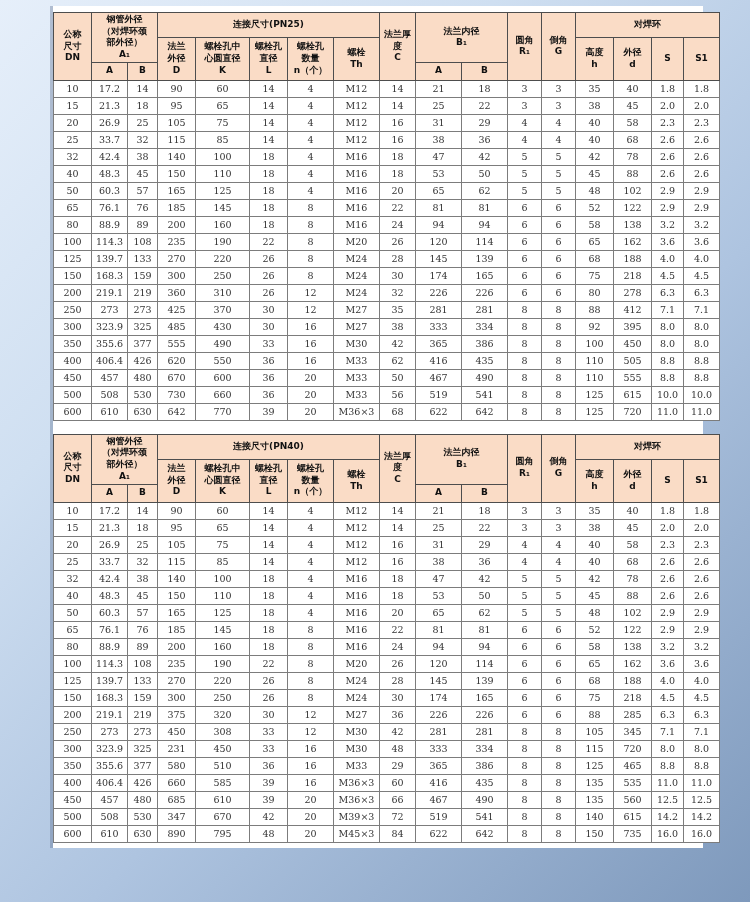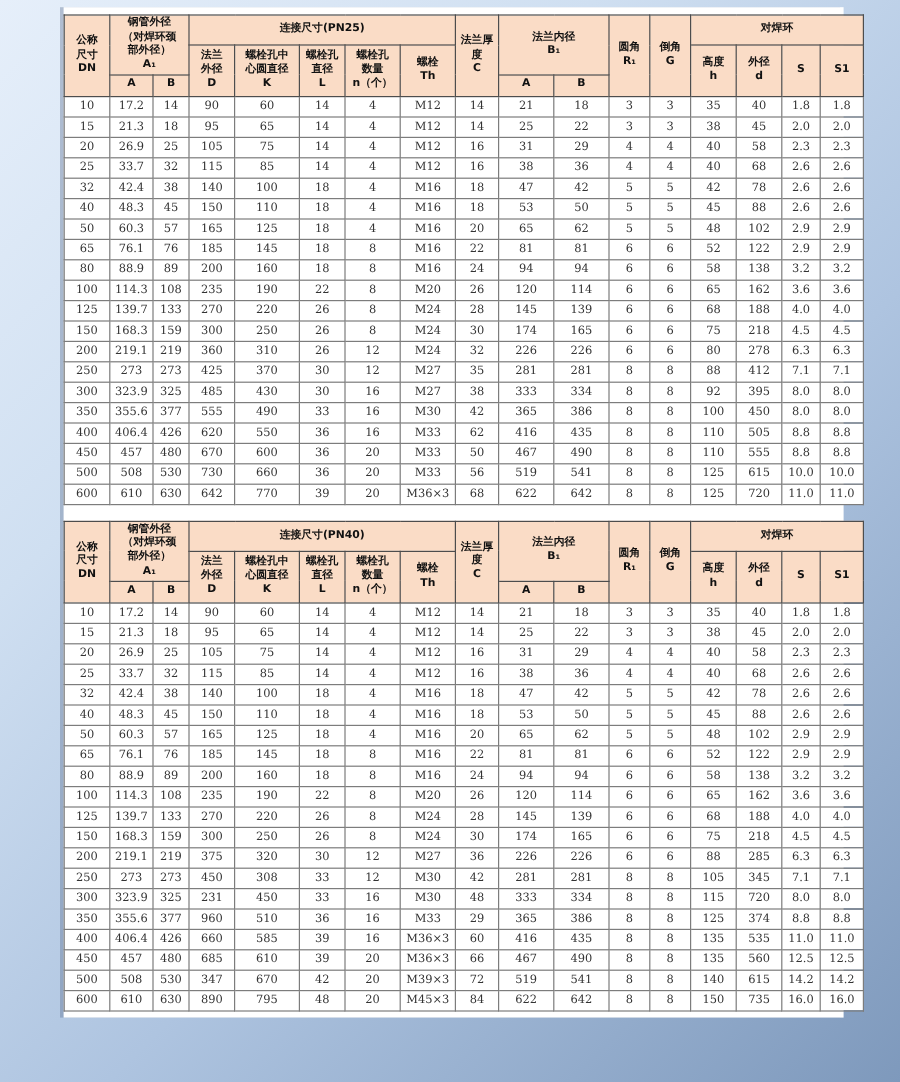--- a/index.html
+++ b/index.html
@@ -851,32 +851,32 @@
           <td>8</td>
           <td>115</td>
           <td>720</td>
           <td>8.0</td>
           <td>8.0</td>
         </tr>
         <tr>
           <td>350</td>
           <td>355.6</td>
           <td>377</td>
-          <td>960</td>
+          <td>580</td>
           <td>510</td>
           <td>36</td>
           <td>16</td>
           <td>M33</td>
           <td>29</td>
           <td>365</td>
           <td>386</td>
           <td>8</td>
           <td>8</td>
           <td>125</td>
-          <td>374</td>
+          <td>465</td>
           <td>8.8</td>
           <td>8.8</td>
         </tr>
         <tr>
           <td>400</td>
           <td>406.4</td>
           <td>426</td>
           <td>660</td>
           <td>585</td>
           <td>39</td>

